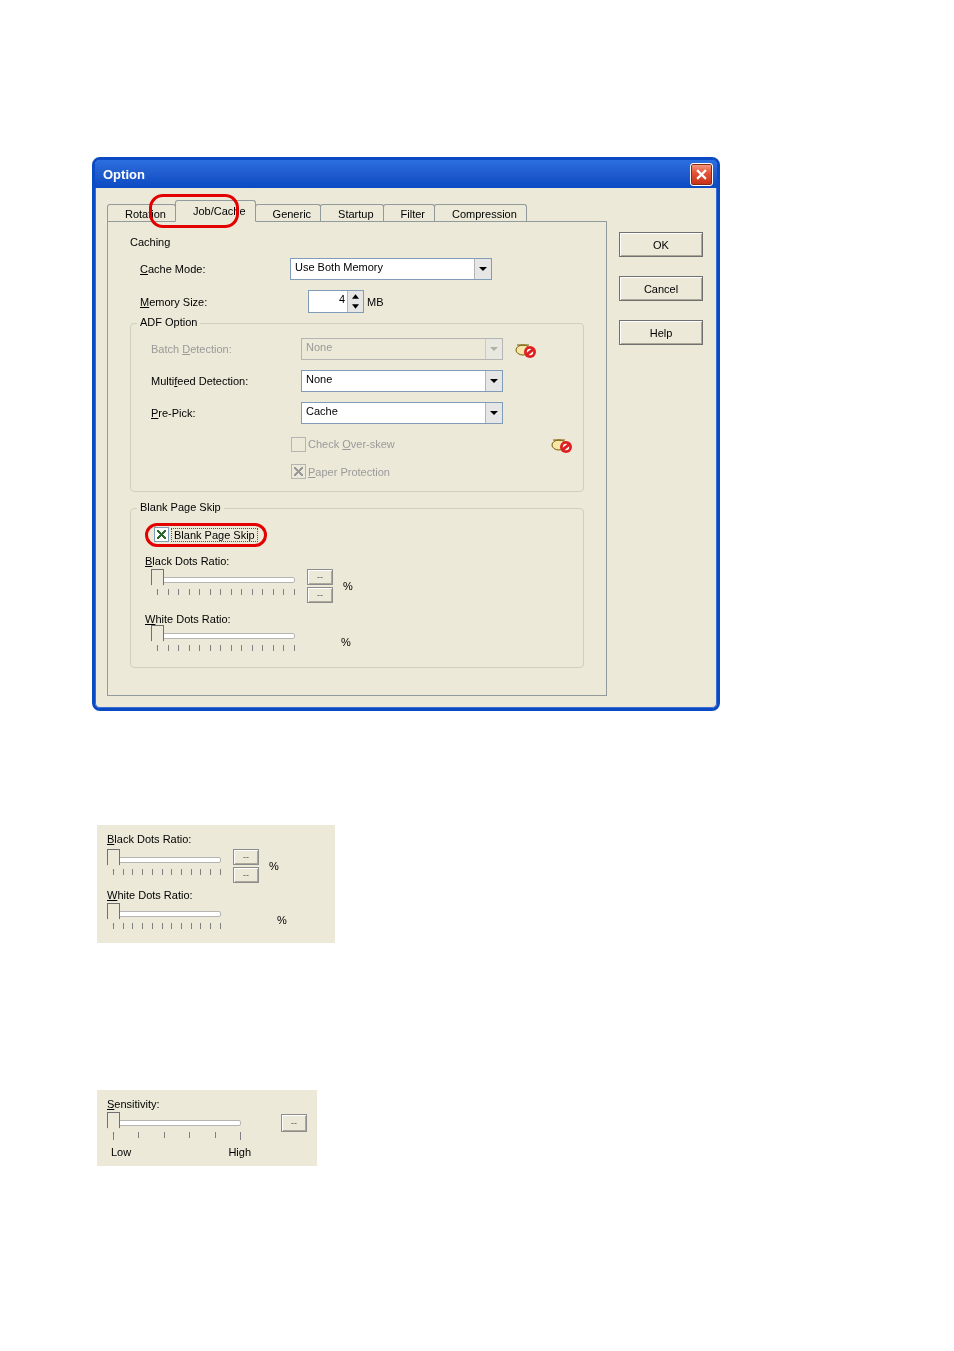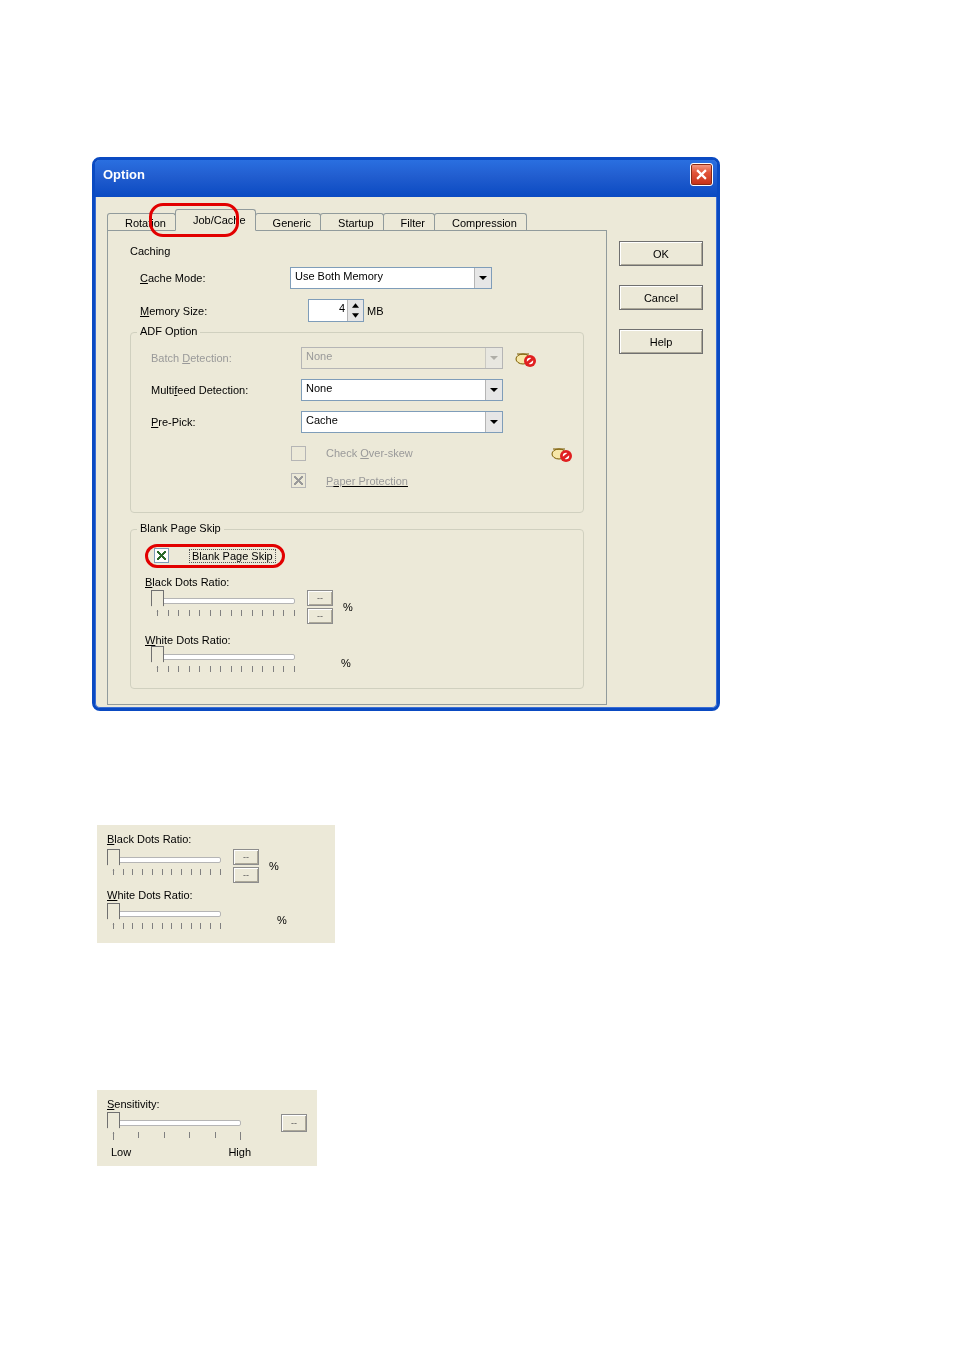--- a/index.html
+++ b/index.html
@@ -28,21 +28,21 @@
     background: #ece9d8;
     box-shadow: 0 0 0 1px #3a6ed5 inset;
     overflow: hidden;
   }
   .titlebar {
     height: 28px;
     background: linear-gradient(to bottom, #2a6fe0 0%, #215dcf 45%, #0a4ac2 100%);
     display: flex;
     align-items: center;
     justify-content: space-between;
-    padding: 0 4px 9px 8px;
+    padding: 0 4px 0 8px;
     color: #fff;
     font-weight: bold;
     font-size: 13px;
   }
   .close-btn {
     width: 21px; height: 21px;
     background: linear-gradient(to bottom, #f7a18a, #e2563a 40%, #c63017);
     border: 1px solid #fff;
     border-radius: 3px;
     display: flex; align-items: center; justify-content: center;
@@ -165,21 +165,21 @@
   .spin {
     display:inline-flex; height:21px; border:1px solid #7f9db9;background:#fff; align-items:stretch;
   }
   .spin .num{width:34px;text-align:right;padding:2px 2px;font-size:11px;}
   .spin .spbtns{width:15px;display:flex;flex-direction:column;border-left:1px solid #b5b5b5;}
   .spin .spbtns div{flex:1;background:#e6e6e6;display:flex;align-items:center;justify-content:center;}
   .spin .spbtns svg{width:7px;height:5px;}
   .spin-suffix{margin-left:3px;}
 
   .chk {
-    display:inline-flex;align-items:center;gap:20px;font-size:11px;
+    display:inline-flex;align-items:center;gap:2px;font-size:11px;
   }
   .chk .box{width:13px;height:13px;border:1px solid #7f9db9;background:#fff;display:flex;align-items:center;justify-content:center;}
   .chk.disabled .box{background:#ece9d8;border-color:#b5b5b5;}
   .chk.disabled {color:#9a9a9a;}
   .chk.checked .box::after{content:"";width:9px;height:9px;background:
     linear-gradient(45deg, transparent 44%, #2a6a2a 44% 56%, transparent 56%),
     linear-gradient(-45deg, transparent 44%, #2a6a2a 44% 56%, transparent 56%);
   }
   .chk.disabled.checked .box::after{
     background:
@@ -379,21 +379,21 @@
               <svg viewBox="0 0 24 20">
                 <ellipse cx="10" cy="11" rx="7" ry="5" fill="#f6e7a8" stroke="#7a5b00" stroke-width="1"></ellipse>
                 <path d="M4 6 L16 6" stroke="#7a5b00" stroke-width="1"></path>
                 <circle cx="17" cy="13" r="6" fill="#e02020"></circle>
                 <circle cx="17" cy="13" r="3.2" fill="#fff"></circle>
                 <rect x="12" y="11.5" width="10" height="3" fill="#e02020" transform="rotate(-40 17 13)"></rect>
               </svg>
             </span>
           </div>
 
-          <div class="row" style="margin-left:150px;margin-bottom:14px;text-decoration:underline;">
+          <div class="row" style="margin-left:150px;margin-bottom:2px;">
             <label class="chk disabled checked">
               <span class="box"></span>
               <span><u class="acc">P</u><span>aper Protection</span></span>
             </label>
           </div>
         </div>
 
         
         <div class="groupbox" style="margin-top:16px;">
           <span class="legend">Blank Page Skip</span>

